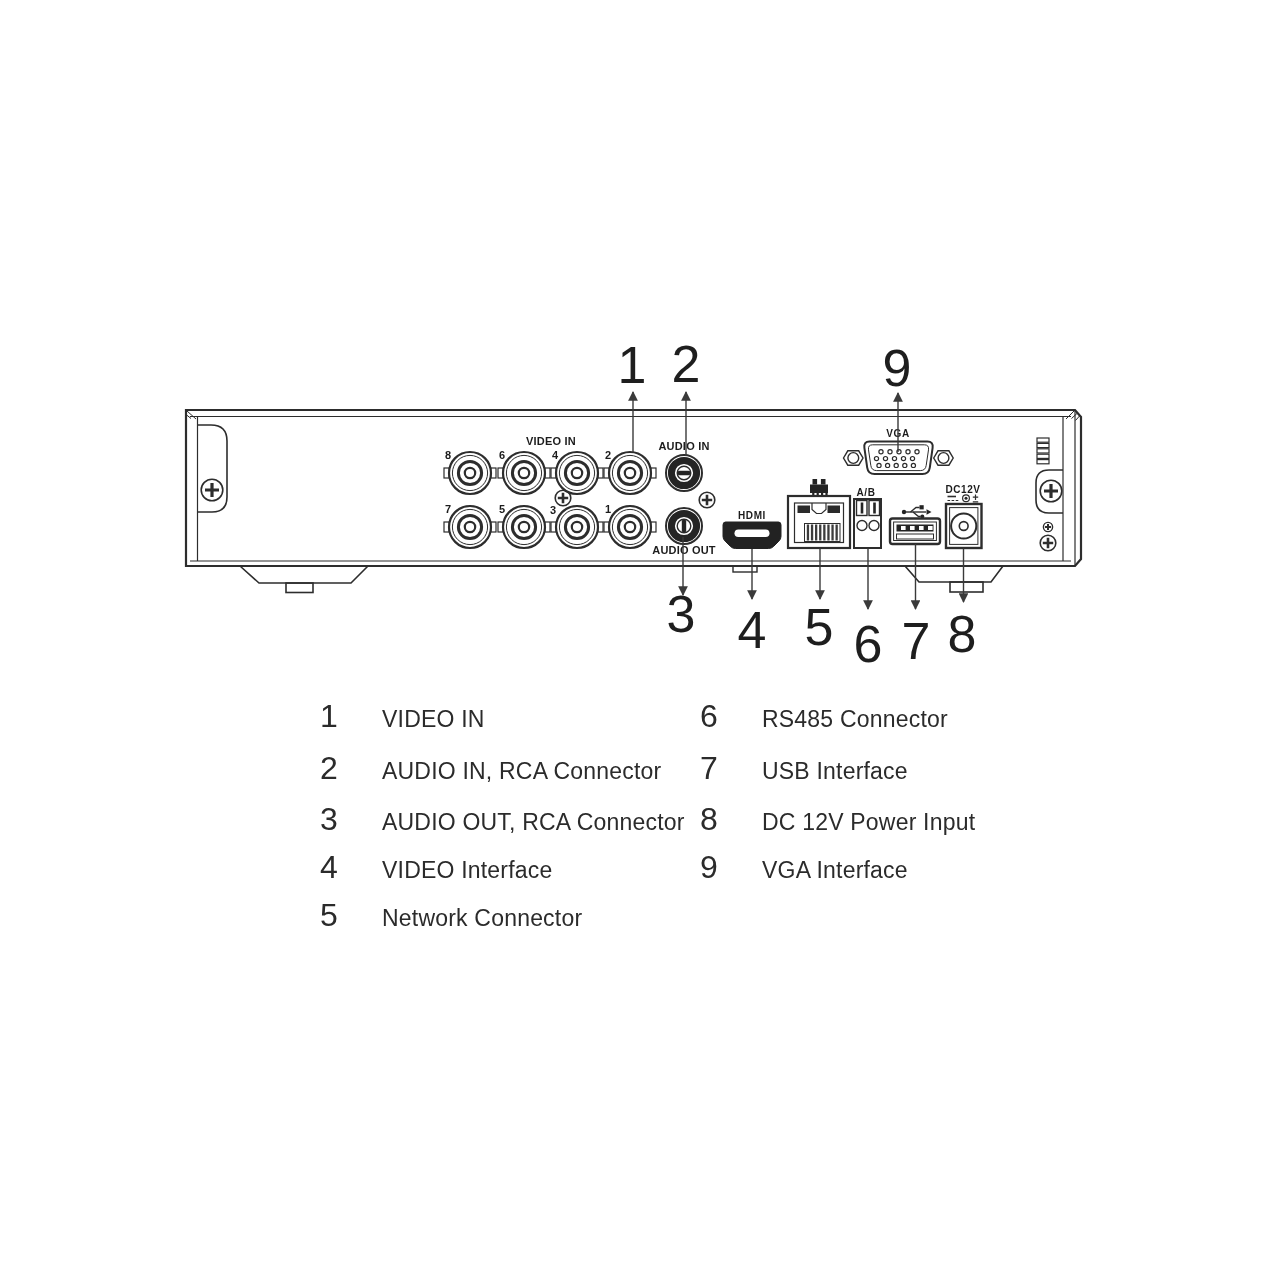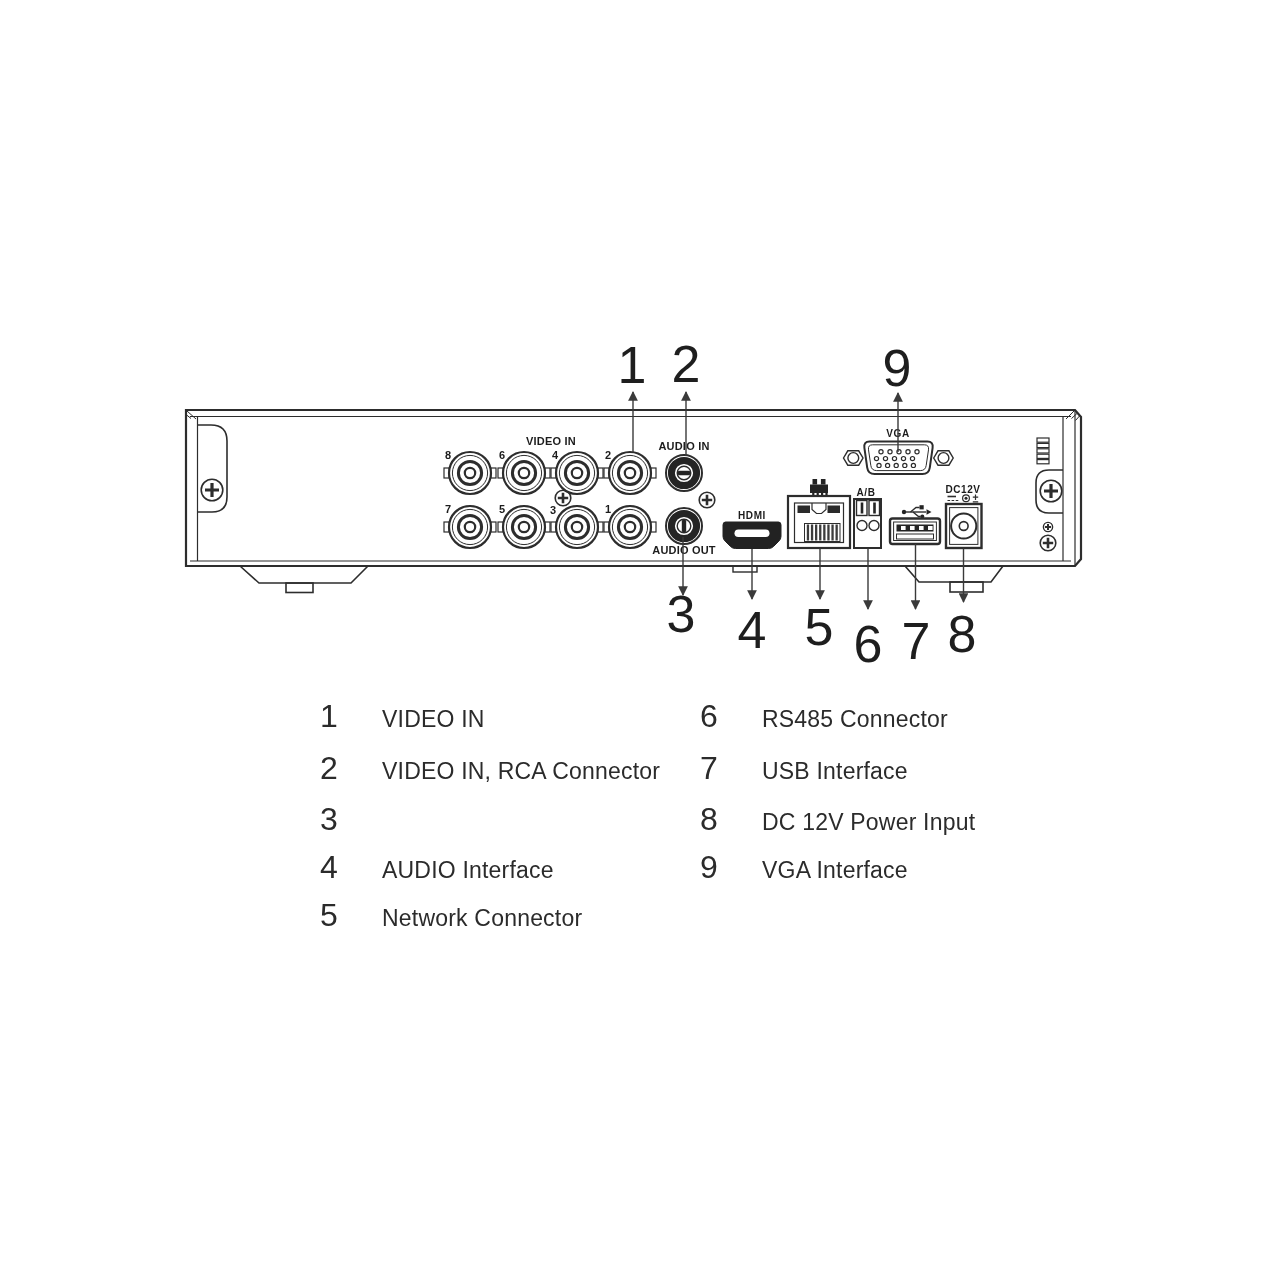--- a/index.html
+++ b/index.html
@@ -276,28 +276,29 @@
   </g>
 </svg>
 
   <div>
     <div class="legend-row" style="left:320px;top:699px">
       <span class="legend-num">1</span>
       <span class="legend-label">VIDEO IN</span>
     </div>
     <div class="legend-row" style="left:320px;top:751px">
       <span class="legend-num">2</span>
-      <span class="legend-label">VIDEO IN, RCA Connector</span>
+      <span class="legend-label">AUDIO IN, RCA Connector</span>
     </div>
     <div class="legend-row" style="left:320px;top:802px">
       <span class="legend-num">3</span>
+      <span class="legend-label">AUDIO OUT, RCA Connector</span>
     </div>
     <div class="legend-row" style="left:320px;top:850px">
       <span class="legend-num">4</span>
-      <span class="legend-label">AUDIO Interface</span>
+      <span class="legend-label">VIDEO Interface</span>
     </div>
     <div class="legend-row" style="left:320px;top:898px">
       <span class="legend-num">5</span>
       <span class="legend-label">Network Connector</span>
     </div>
     <div class="legend-row" style="left:700px;top:699px">
       <span class="legend-num">6</span>
       <span class="legend-label">RS485 Connector</span>
     </div>
     <div class="legend-row" style="left:700px;top:751px">

